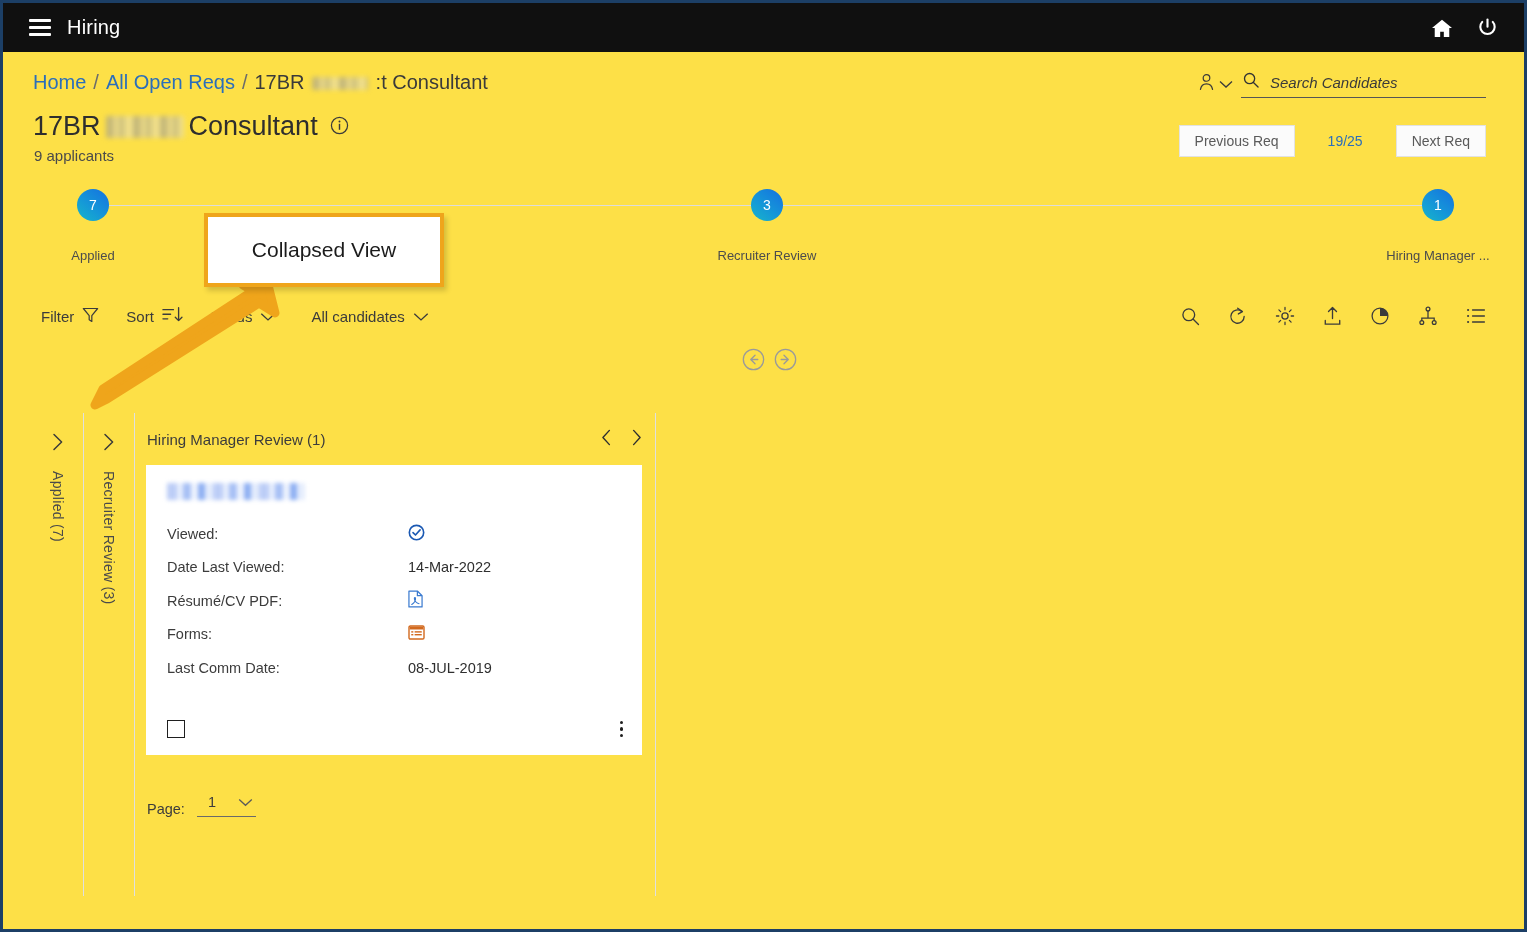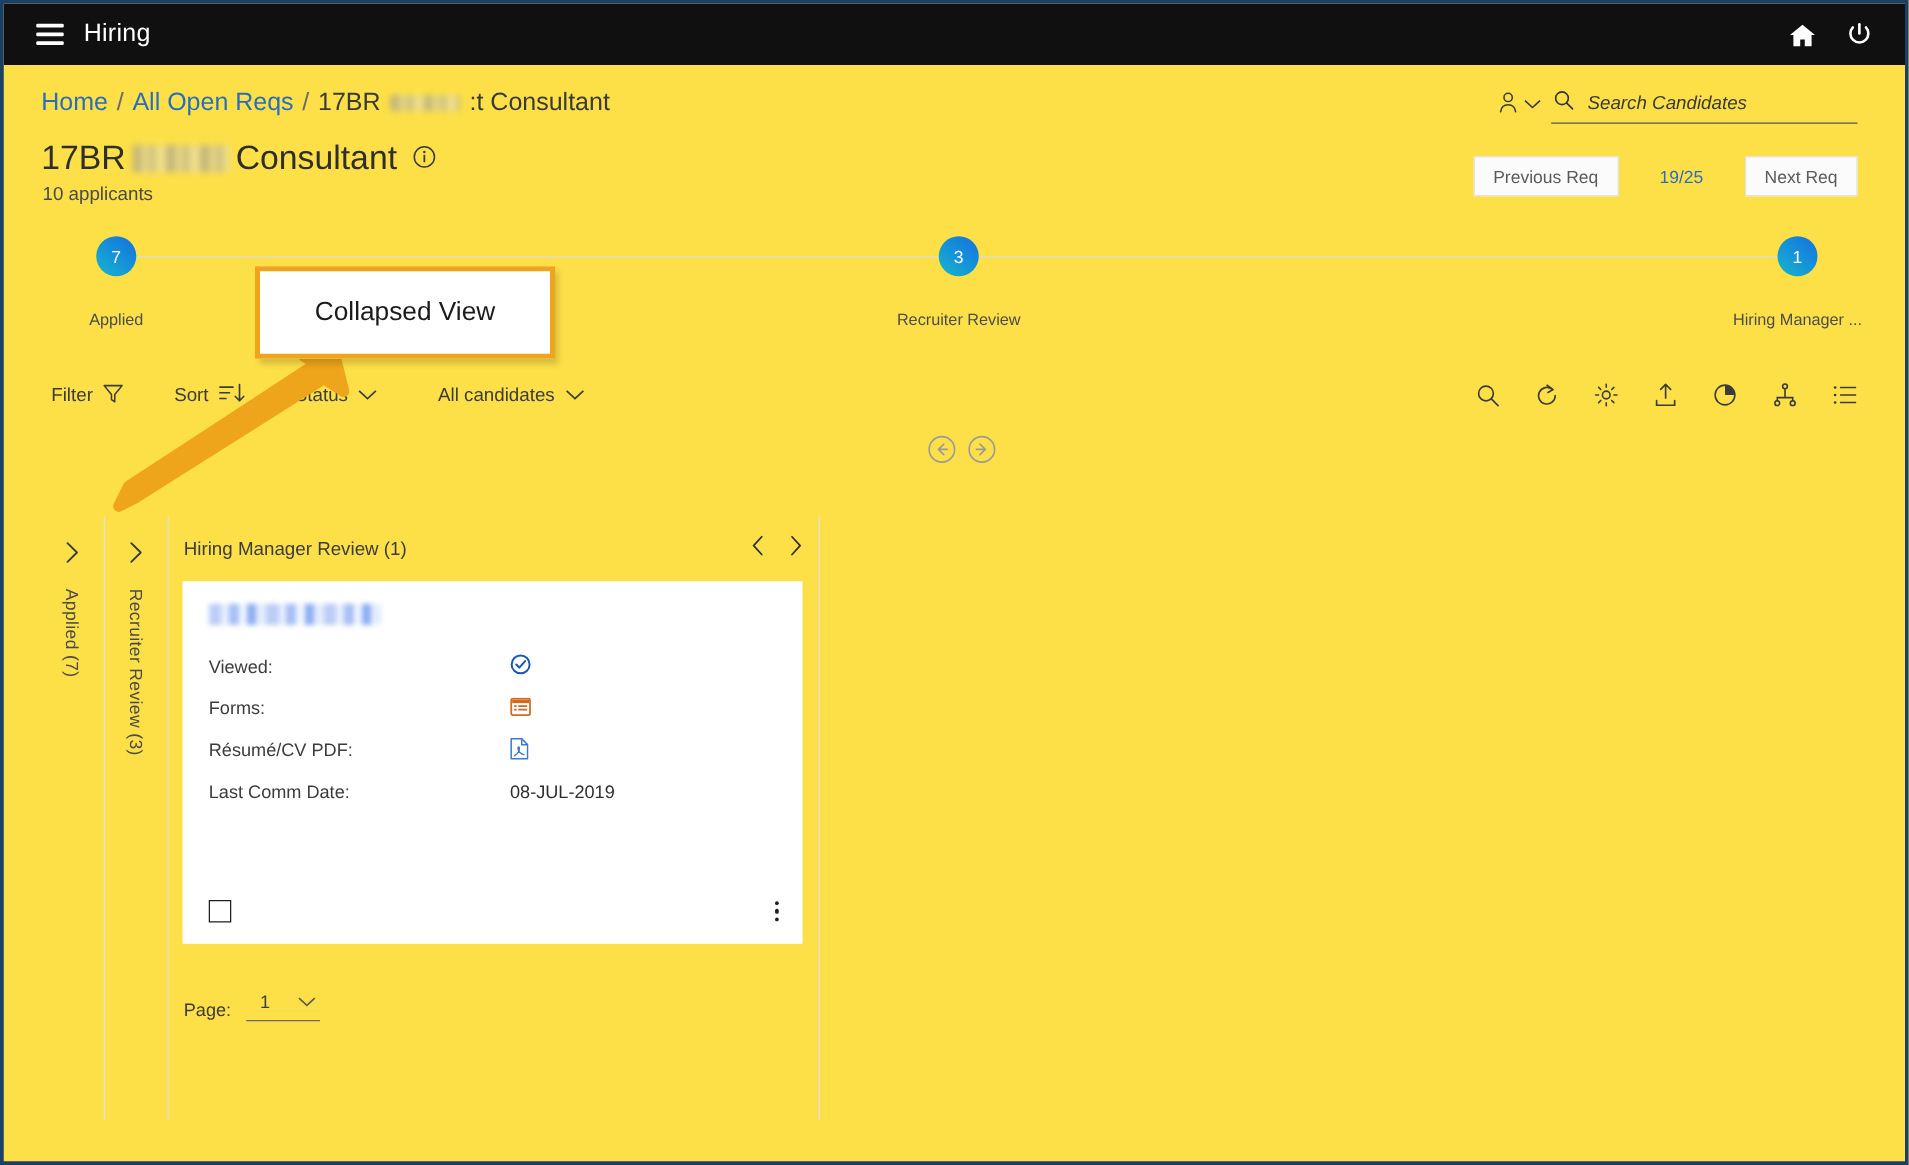--- a/index.html
+++ b/index.html
@@ -117,21 +117,21 @@
     color: #fff; font-size: 14px; line-height: 32px; text-align: center;
     cursor: pointer;
   }
   .stage-label {
     margin-top: 27px; font-size: 13px; color: #4c4c4c; white-space: nowrap;
   }
 
   
   #filterbar {
     position: absolute; left: 38px; top: 303px;
-    display: flex; align-items: center; gap: 40px;
+    display: flex; align-items: center; gap: 27px;
     font-size: 15px; color: #3b3b3b;
   }
   .fb-item { display: flex; align-items: center; gap: 8px; cursor: pointer; }
   #iconbar {
     position: absolute; right: 38px; top: 303px;
     display: flex; align-items: center; gap: 28px;
   }
   #iconbar span { cursor: pointer; display: block; }
 
   
@@ -250,21 +250,21 @@
     <span class="redact" style="width:78px;height:22px;margin:0 5px;"></span>
     <span>Consultant</span>
     <span class="info-ic">
       <svg width="19" height="19" viewBox="0 0 20 20">
           <circle cx="10" cy="10" r="8.5" fill="none" stroke="#3a3a3a" stroke-width="1.3"></circle>
           <circle cx="10" cy="5.9" r="1.05" fill="#3a3a3a"></circle>
           <rect x="9.25" y="8.2" width="1.5" height="6.3" fill="#3a3a3a"></rect>
         </svg>
     </span>
   </div>
-  <div id="applicants">10 applicants</div>
+  <div id="applicants">9 applicants</div>
 
   <div id="search-wrap">
     <div id="person-chip">
       <span>
         <svg width="17" height="18" viewBox="0 0 18 19">
             <circle cx="9" cy="5.2" r="3.5" fill="none" stroke="#3a3a3a" stroke-width="1.3"></circle>
             <path d="M2.6 17.4c.6-4 3.4-6 6.4-6s5.8 2 6.4 6" fill="none" stroke="#3a3a3a" stroke-width="1.3" stroke-linecap="round"></path>
           </svg>
       </span>
       <span>
@@ -453,47 +453,51 @@
         <div class="card-row">
           <span class="lbl">Viewed:</span>
           <span class="val">
             <svg width="17" height="17" viewBox="0 0 18 18">
                 <circle cx="9" cy="9" r="7.6" fill="none" stroke="#1b59b3" stroke-width="1.7"></circle>
                 <path d="M5.3 9.1 7.9 11.7 12.8 6.2" fill="none" stroke="#1b59b3" stroke-width="1.7" stroke-linecap="round" stroke-linejoin="round"></path>
               </svg>
           </span>
         </div>
 
+        <div class="card-row">
+          <span class="lbl">Date Last Viewed:</span>
+          <span class="val">14-Mar-2022</span>
+        </div>
+
+        <div class="card-row">
+          <span class="lbl">Résumé/CV PDF:</span>
+          <span class="val">
+            <svg width="15" height="18" viewBox="0 0 16 19">
+                <path d="M1 1h9l5 5v12H1z" fill="#fff" stroke="#3a7ad0" stroke-width="1.3" stroke-linejoin="round"></path>
+                <path d="M10 1v5h5" fill="none" stroke="#3a7ad0" stroke-width="1.3" stroke-linejoin="round"></path>
+                <path d="M4 15.4c2.4-1.6 4.2-4.6 4-6.6-.1-1.3-1.3-1.1-1.2.3.2 2.6 2.5 5 5 5.4" fill="none" stroke="#3a7ad0" stroke-width="1.2" stroke-linecap="round"></path>
+              </svg>
+          </span>
+        </div>
 
         <div class="card-row">
           <span class="lbl">Forms:</span>
           <span class="val">
             <svg width="17" height="15" viewBox="0 0 18 16">
                 <rect x="1" y="1" width="16" height="14" rx="1.4" fill="#fff" stroke="#d2691e" stroke-width="1.5"></rect>
                 <rect x="1.8" y="1.8" width="14.4" height="3" fill="#d2691e"></rect>
                 <rect x="3.4" y="6.6" width="2.2" height="1.5" fill="#d2691e"></rect>
                 <rect x="3.4" y="9.6" width="2.2" height="1.5" fill="#d2691e"></rect>
                 <rect x="7" y="6.6" width="7.6" height="1.5" fill="#d2691e"></rect>
                 <rect x="7" y="9.6" width="7.6" height="1.5" fill="#d2691e"></rect>
               </svg>
           </span>
         </div>
 
         <div class="card-row">
-          <span class="lbl">Résumé/CV PDF:</span>
-          <span class="val">
-            <svg width="15" height="18" viewBox="0 0 16 19">
-                <path d="M1 1h9l5 5v12H1z" fill="#fff" stroke="#3a7ad0" stroke-width="1.3" stroke-linejoin="round"></path>
-                <path d="M10 1v5h5" fill="none" stroke="#3a7ad0" stroke-width="1.3" stroke-linejoin="round"></path>
-                <path d="M4 15.4c2.4-1.6 4.2-4.6 4-6.6-.1-1.3-1.3-1.1-1.2.3.2 2.6 2.5 5 5 5.4" fill="none" stroke="#3a7ad0" stroke-width="1.2" stroke-linecap="round"></path>
-              </svg>
-          </span>
-        </div>
-
-        <div class="card-row">
           <span class="lbl">Last Comm Date:</span>
           <span class="val">08-JUL-2019</span>
         </div>
 
         <div id="card-footer">
           <div id="card-check"></div>
           <div id="card-kebab">
             <i></i>
               <i></i>
               <i></i>

